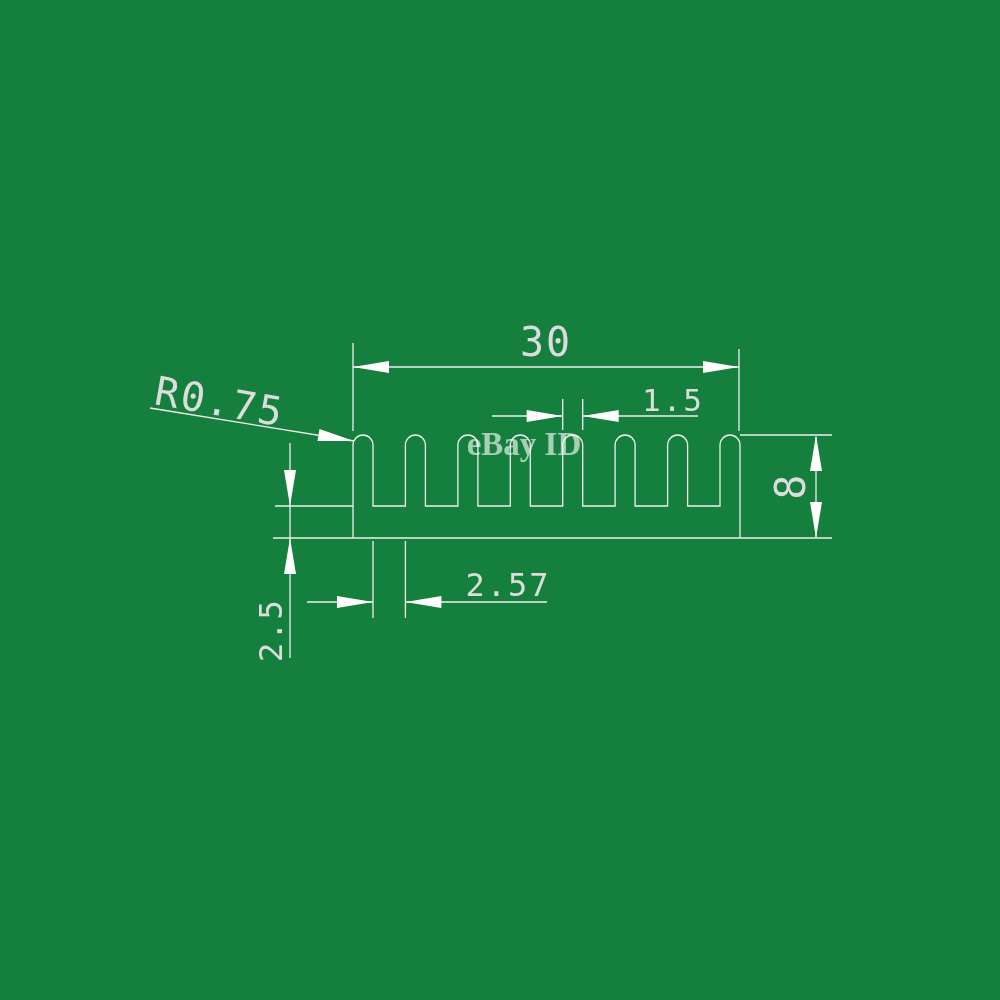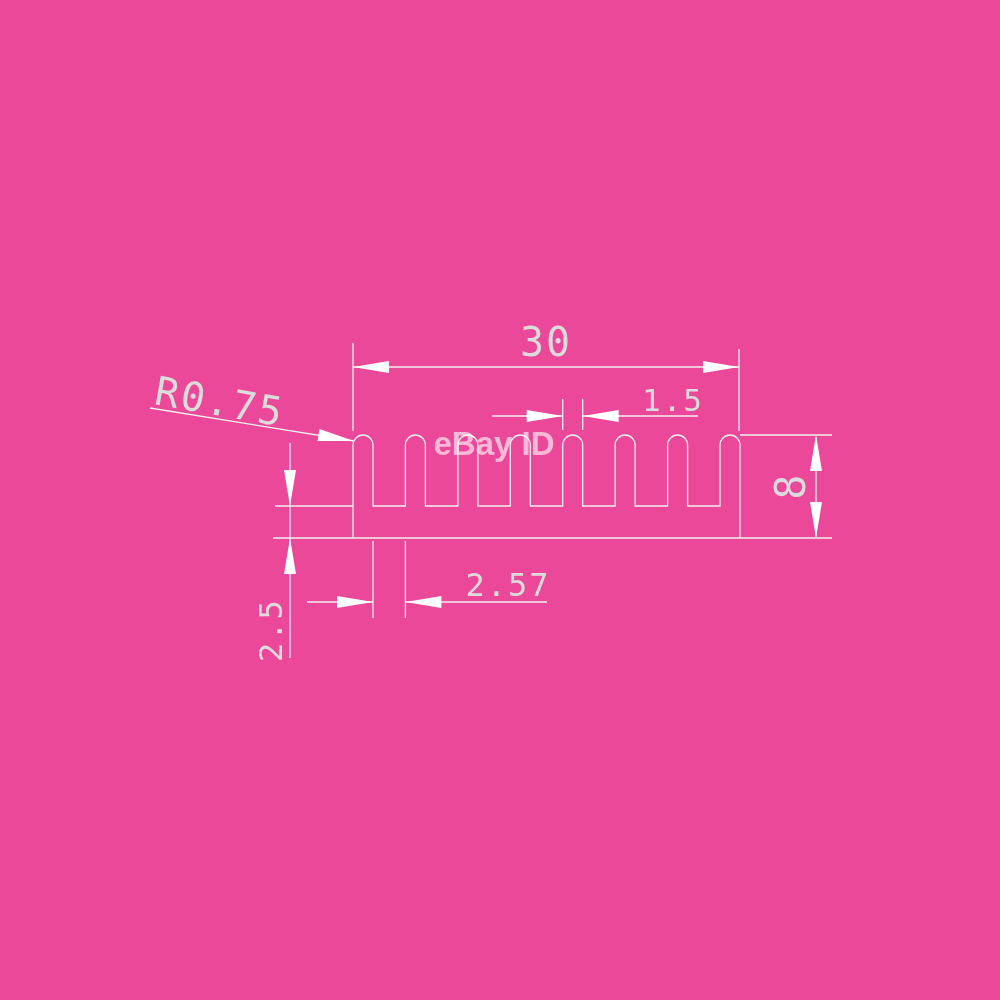--- a/index.html
+++ b/index.html
@@ -7,21 +7,21 @@
     padding: 0;
     background: #000;
     width: 1000px;
     height: 1000px;
     overflow: hidden;
   }
   .canvas {
     position: relative;
     width: 1000px;
     height: 1000px;
-    background: #ec4899;
+    background: #15803d;
   }
   svg.drawing {
     position: absolute;
     left: 0;
     top: 0;
   }
   
   .ln {
     stroke: #efefef;
     stroke-width: 1.3;
@@ -38,26 +38,26 @@
     letter-spacing: 2px;
   }
   .fs40 { font-size: 40px; }
   .fs42 { font-size: 42px; }
   .fs32 { font-size: 32px; }
   .fs31 { font-size: 31px; }
   .mid { text-anchor: middle; dominant-baseline: central; }
   
   .watermark {
     position: absolute;
-    left: 494px;
+    left: 524px;
     top: 426px;
     transform: translateX(-50%);
     text-align: left;
     color: rgba(255, 255, 255, 0.62);
-    font-family: Liberation Sans, sans-serif;
+    font-family: Liberation Serif, serif;
     font-weight: bold;
     white-space: nowrap;
     pointer-events: none;
   }
   .wm1 { font-size: 33px; line-height: 36px; }
   .wm2 { font-size: 40px; line-height: 38px; letter-spacing: 0px; }
 </style>
 </head>
 <body>
 

